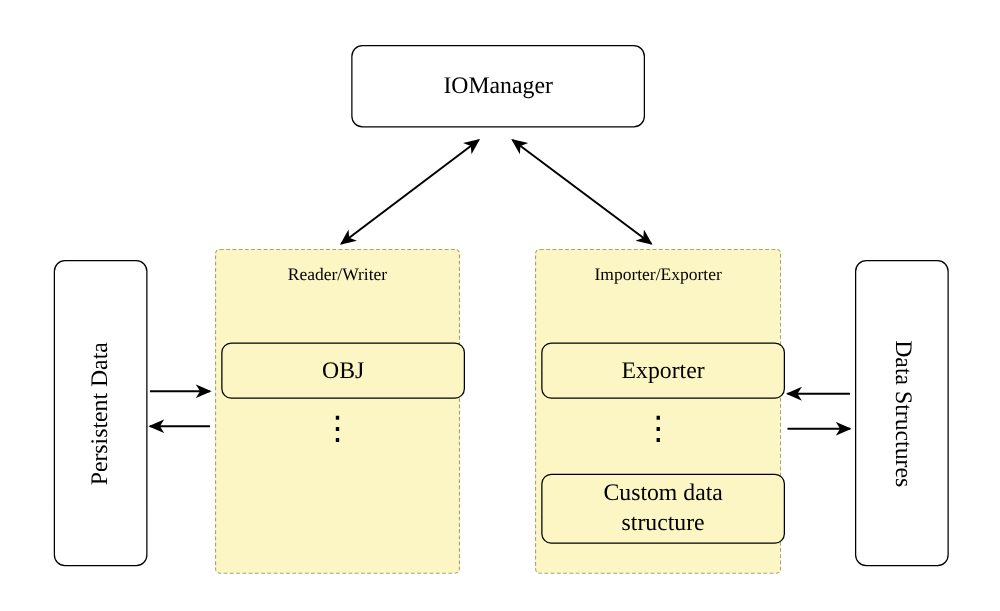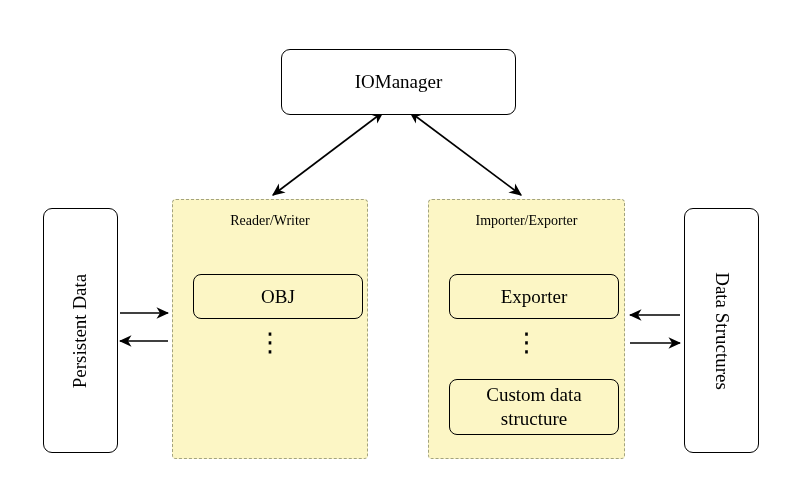--- a/index.html
+++ b/index.html
@@ -30,21 +30,21 @@
     position: absolute;
     border: 1.7px solid var(--node-border, #000000);
     border-radius: 9px;
     background: #ffffff;
     display: flex;
     align-items: center;
     justify-content: center;
     font-size: 19px;
   }
   .io-node {
-    left: 281px; top: 49px;
+    left: 281px; top: 36px;
     width: 233px; height: 64px;
   }
   .v-node {
     width: 73px; height: 243px;
   }
   .v-node.left { left: 43px; top: 208px; }
   .v-node.right { left: 684px; top: 208px; }
   .v-node span { white-space: nowrap; }
   .v-node.left span  { transform: rotate(-90deg); }
   .v-node.right span { transform: rotate(90deg); }
@@ -64,22 +64,22 @@
   .group-title {
     position: absolute;
     top: 13px;
     left: 0;
     width: 100%;
     text-align: center;
     font-size: 14px;
   }
   .inner-node {
     position: absolute;
-    left: 20px;
-    width: 170px;
+    left: 4px;
+    width: 195px;
     border: 1.8px solid var(--node-border, #000000);
     border-radius: 8px;
     background: var(--group-fill, #fcf6c5);
     display: flex;
     align-items: center;
     justify-content: center;
     font-size: 19px;
     box-sizing: border-box;
   }
   .inner-node span {

